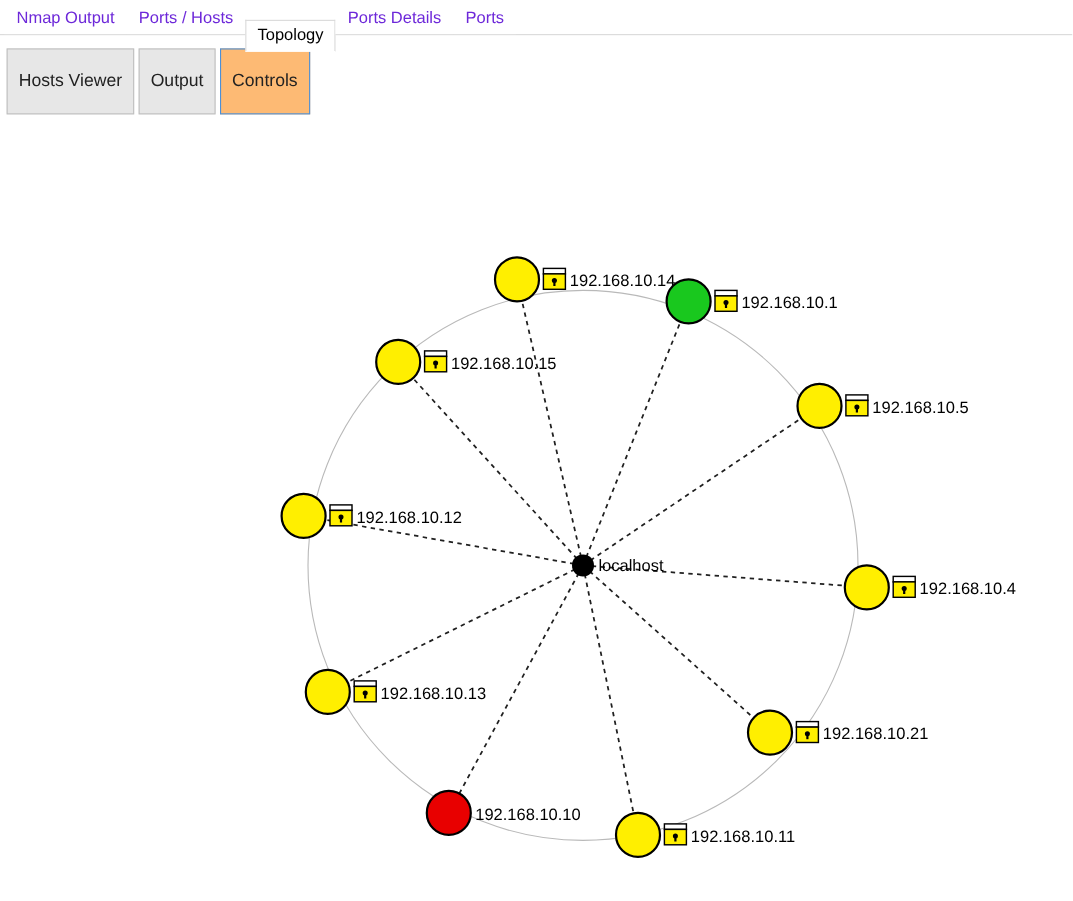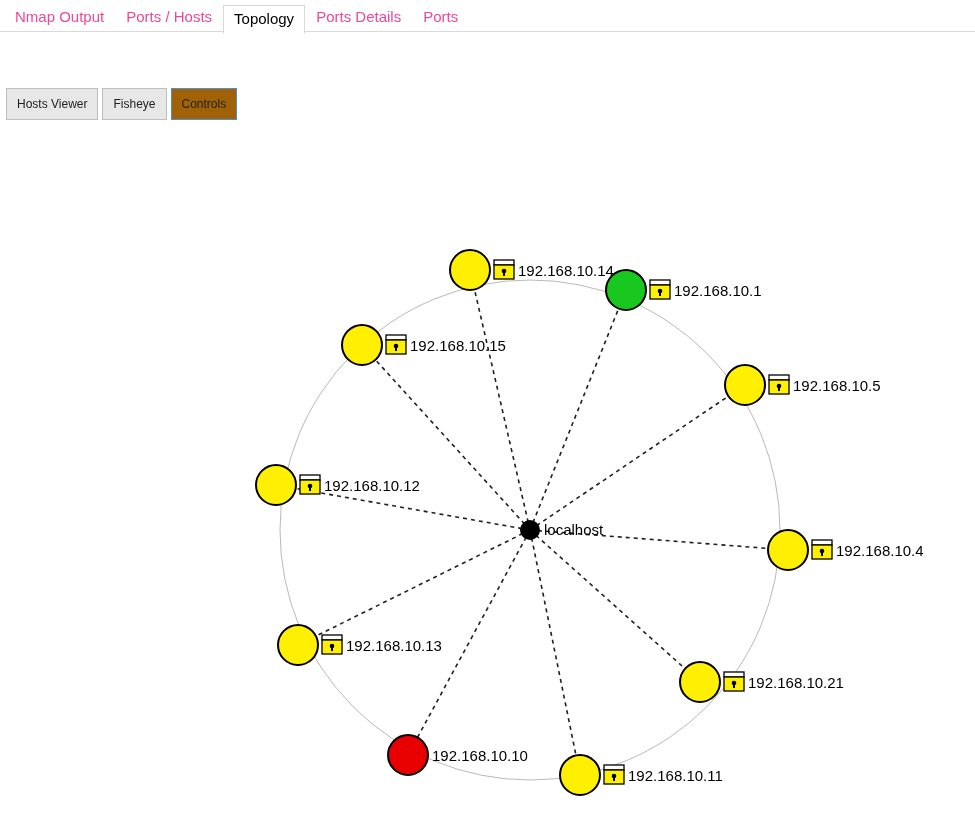--- a/index.html
+++ b/index.html
@@ -20,52 +20,51 @@
     align-items: flex-end;
     padding: 2px 4px 0 4px;
     border-bottom: 1px solid #d9d9d9;
     gap: 0;
   }
   .tab {
     padding: 4px 10px 6px 10px;
     border: 1px solid transparent;
     border-bottom: none;
     background: #ffffff;
-    color: #ec4899;
+    color: #6d28d9;
     cursor: pointer;
     user-select: none;
     position: relative;
     top: 0px;
   }
   .tab.active {
     border: 1px solid #d9d9d9;
     border-bottom: 1px solid #ffffff;
     color: #000;
     background: #ffffff;
-    top: 3px;
+    top: 16px;
   }
 
   
   .toolbar {
     display: flex;
     gap: 4px;
     padding: 12px 6px 0 6px;
   }
   .tool-btn {
-    padding: 8px 10px;
+    padding: 20px 10px;
     background: #e7e7e7;
     border: 1px solid #bfbfbf;
     color: #222;
     cursor: pointer;
     user-select: none;
-    font-size: 12px;
-    margin-top: 44px;
+    font-size: 16px;
   }
   .tool-btn.selected {
-    background: #a16207;
+    background: #fdba74;
     border: 1px solid #4a90d9;
   }
 
   
   .topo-wrap {
     position: relative;
     width: 975px;
     height: 740px;
   }
   svg.topo {
@@ -85,21 +84,21 @@
 <div class="tabs" id="tabs-row">
     <div class="tab">Nmap Output</div>
     <div class="tab">Ports / Hosts</div>
     <div class="tab active">Topology</div>
     <div class="tab">Ports Details</div>
     <div class="tab">Ports</div>
   </div>
 
 <div class="toolbar" id="toolbar-row">
     <div class="tool-btn">Hosts Viewer</div>
-    <div class="tool-btn">Fisheye</div>
+    <div class="tool-btn">Output</div>
     <div class="tool-btn selected">Controls</div>
   </div>
 
 <div class="topo-wrap">
   <svg class="topo" id="topo-svg" width="975" height="740">
       <circle cx="530" cy="410" r="250" fill="none" stroke="#b9b9b9" stroke-width="1"></circle>
       <line x1="530" y1="410" x2="470" y2="150" stroke="#202020" stroke-width="1.6" stroke-dasharray="4 4"></line>
       <line x1="530" y1="410" x2="626" y2="170" stroke="#202020" stroke-width="1.6" stroke-dasharray="4 4"></line>
       <line x1="530" y1="410" x2="745" y2="265" stroke="#202020" stroke-width="1.6" stroke-dasharray="4 4"></line>
       <line x1="530" y1="410" x2="788" y2="430" stroke="#202020" stroke-width="1.6" stroke-dasharray="4 4"></line>

